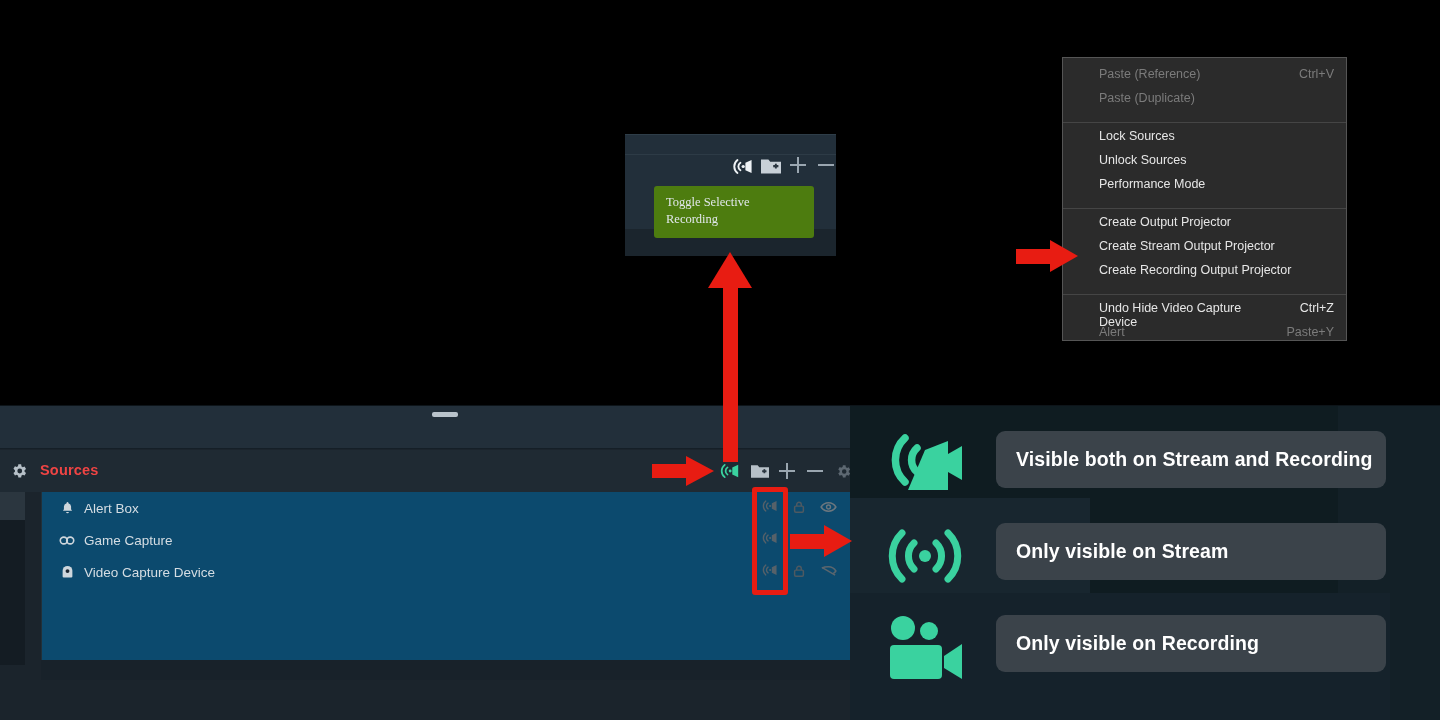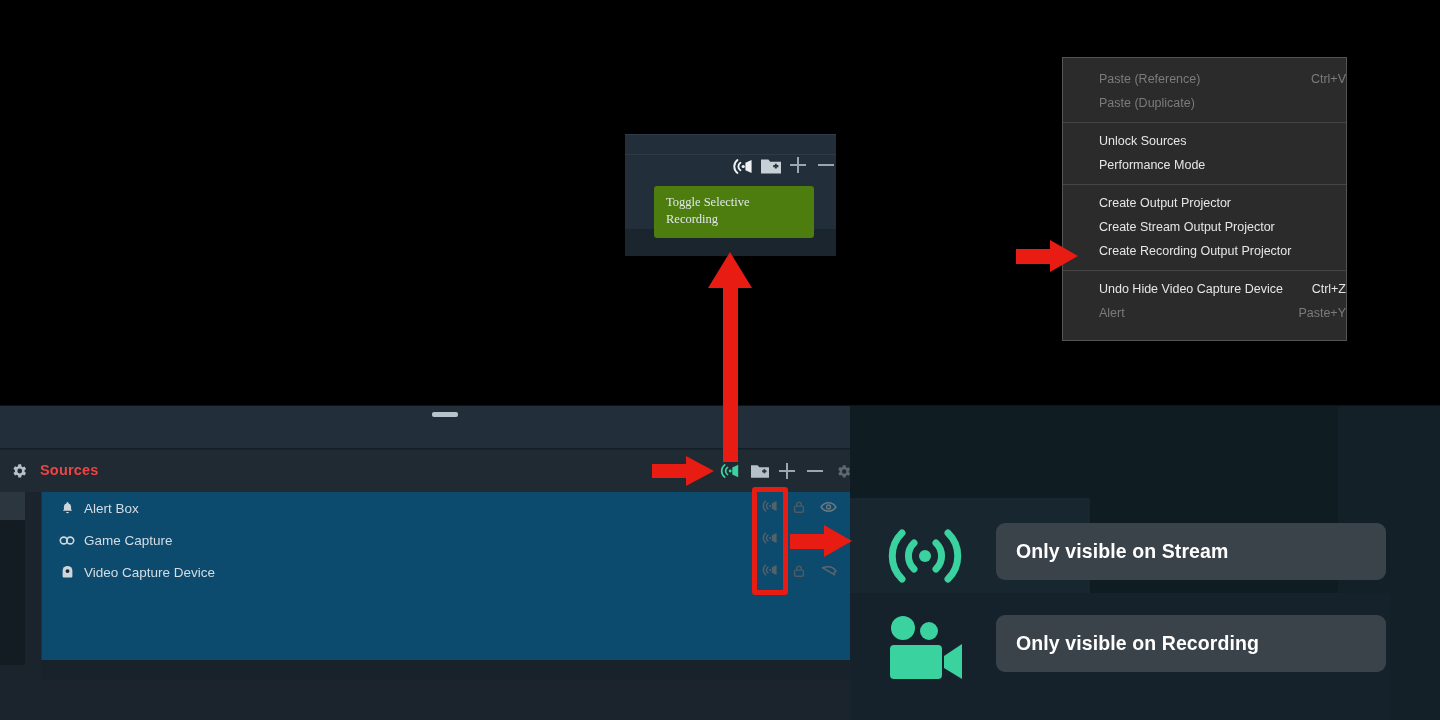--- a/index.html
+++ b/index.html
@@ -132,22 +132,22 @@
     font-family: Liberation Serif, serif;
   }
   .tooltip div { font-size: 12.5px; color: #e2e8ec; line-height: 17px; }
 
   
   .ctx {
     position: absolute; left: 1062px; top: 57px; width: 285px; height: 284px;
     background: #2b2b2b; border: 1px solid #555;
   }
   .ctx-item {
-    position: relative; height: 24px; display: flex; align-items: center;
-    padding-left: 36px; 
+    position: relative; height: 24px; display: flex; align-items: flex-start;
+    padding-left: 36px; padding-right: 12px;
     font-size: 12.5px; color: #e6e6e6; gap: 19px;
   }
   .ctx-item.disabled { color: #7b7b7b; }
   .ctx-item .sc { margin-left: auto; font-size: 12.5px; }
   .ctx-sep { height: 1px; background: #454545; margin: 7px 0 6px 0; }
   .ctx-pad-top { height: 9px; }
 
   
   .legend {
     position: absolute; left: 850px; top: 406px; width: 590px; height: 314px;
@@ -395,20 +395,23 @@
       <span>Paste (Reference)</span>
       <span class="sc">Ctrl+V</span>
     </div>
     <div class="ctx-item disabled">
       <span>Paste (Duplicate)</span>
     </div>
 
     <div class="ctx-sep"></div>
 
     <div class="ctx-item">
+      <span>Lock Sources</span>
+    </div>
+    <div class="ctx-item">
       <span>Unlock Sources</span>
     </div>
     <div class="ctx-item">
       <span>Performance Mode</span>
     </div>
 
     <div class="ctx-sep"></div>
 
     <div class="ctx-item">
       <span>Create Output Projector</span>
@@ -430,20 +433,33 @@
       <span>Alert</span>
       <span class="sc">Paste+Y</span>
     </div>
   </div>
 
   <div class="legend">
     <div class="leg-shadow1"></div>
     <div class="leg-shadow2"></div>
     <div class="leg-shadow3"></div>
 
+    <div class="leg-row" style="top:12px;">
+      <span class="leg-ico">
+        <svg width="78" height="72" viewBox="0 0 78 72" fill="none" stroke="#3ad29f" stroke-width="7.5" stroke-linecap="round">
+          <path d="M19 10a30 30 0 0 0 0 44"></path>
+          <path d="M31 20a16 16 0 0 0 0 24"></path>
+          <path d="M39 22 L22 62 L62 62 L62 13 Z" fill="#3ad29f" stroke="none"></path>
+          <path d="M62 26 L76 18 L76 52 L62 44 Z" fill="#3ad29f" stroke="none"></path>
+        </svg>
+      </span>
+      <div class="leg-box">
+        <span>Visible both on Stream and Recording</span>
+      </div>
+    </div>
 
     <div class="leg-row" style="top:104px;">
       <span class="leg-ico">
         <svg width="78" height="62" viewBox="0 0 78 62" fill="none" stroke="#3ad29f" stroke-width="7" stroke-linecap="round">
           <path d="M16 8a32 32 0 0 0 0 46"></path>
           <path d="M28 18a18 18 0 0 0 0 26"></path>
           <path d="M62 8a32 32 0 0 1 0 46"></path>
           <path d="M50 18a18 18 0 0 1 0 26"></path>
           <circle cx="39" cy="31" r="6" fill="#3ad29f" stroke="none"></circle>
         </svg>

